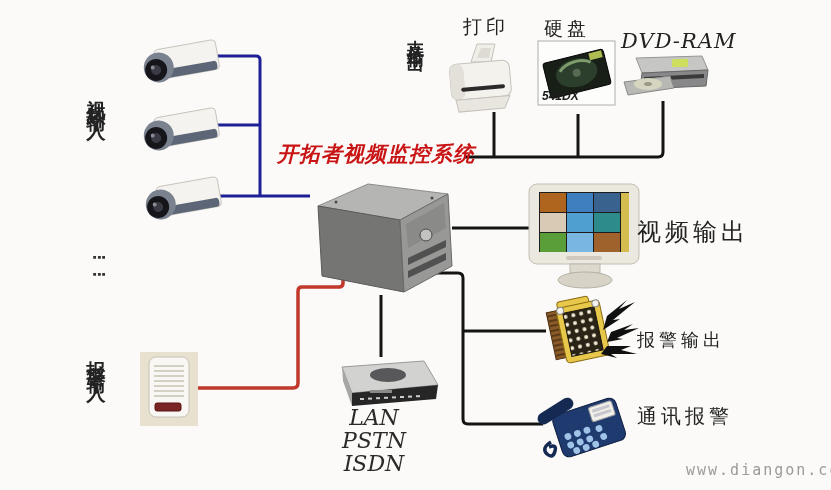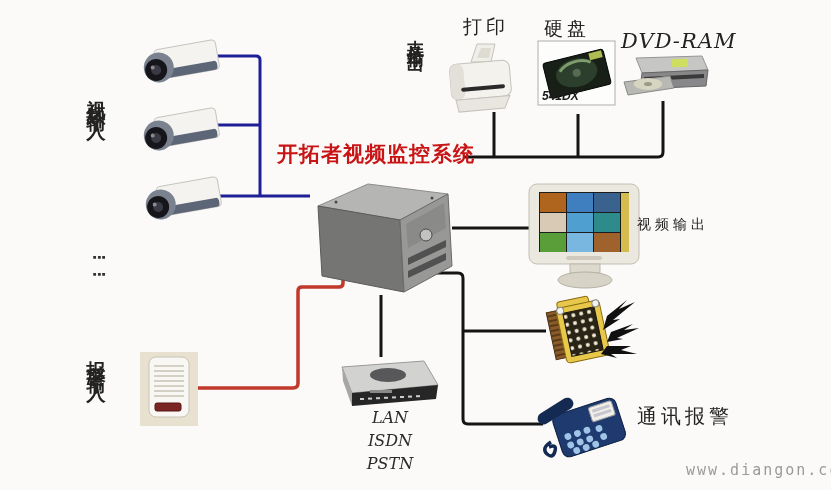--- a/index.html
+++ b/index.html
@@ -17,22 +17,22 @@
     font-weight:normal;color:#222;letter-spacing:4px;
     font-family:"DejaVu Serif","Liberation Serif",serif;
     font-size:19px;white-space:nowrap;
   }
   #sys-title{
     font-size:21px;font-weight:bold;color:#c81414;letter-spacing:1px;
     white-space:nowrap;font-family:"Liberation Sans","DejaVu Sans",sans-serif;
   }
   #network-label{
     font-family:"DejaVu Serif","Liberation Serif",serif;
-    font-style:italic;font-size:16px;color:#2b2b2b;line-height:23px;
-    text-align:center;width:76px;margin-left:16px;
+    font-style:italic;font-size:22px;color:#2b2b2b;line-height:23px;
+    text-align:center;width:76px;
   }
   #watermark{
     font-family:"DejaVu Sans Mono","Liberation Mono",monospace;
     font-size:15px;color:#9a9a9a;letter-spacing:2px;white-space:nowrap;
   }
   #ellipsis-dots{
     writing-mode:vertical-rl;font-size:15px;color:#333;font-weight:bold;
     letter-spacing:2px;line-height:14px;
   }
   svg{display:block;}
@@ -129,21 +129,21 @@
   <svg class="abs" style="left:620px;top:50px;" width="90" height="56">
     <polygon points="16,8 82,6 88,20 22,23" fill="#c6c6c4" stroke="#969694"></polygon>
     <rect x="52" y="9" width="16" height="8" fill="#cede5e" transform="rotate(-2 60 13)"></rect>
     <polygon points="22,23 88,20 86,36 20,39" fill="#88888a" stroke="#666"></polygon>
     <polygon points="24,27 84,24 84,28 24,31" fill="#3a3a3a"></polygon>
     <polygon points="4,32 50,26 54,38 8,45" fill="#b8b8b4" stroke="#8a8a88"></polygon>
     <ellipse cx="28" cy="34" rx="14" ry="6" fill="#d6d6c0"></ellipse>
     <ellipse cx="28" cy="34" rx="4" ry="2" fill="#9a9a88"></ellipse>
   </svg>
 
-  <div class="abs" id="sys-title" style="left:277px;top:140px;">开拓者视频监控系统</div>
+  <div class="abs" id="sys-title" style="left:277px;top:140px;font-style:italic;">开拓者视频监控系统</div>
 
   <svg class="abs" style="left:306px;top:178px;" width="152" height="122">
     <polygon points="12,28 62,6 142,16 94,42" fill="#b5b5b3" stroke="#8c8c8a"></polygon>
     <polygon points="12,28 94,42 98,114 16,98" fill="#757573" stroke="#5a5a58"></polygon>
     <polygon points="94,42 142,16 146,88 98,114" fill="#989896" stroke="#6a6a68"></polygon>
     <polygon points="100,46 138,25 140,50 102,70" fill="#8a8a88"></polygon>
     <circle cx="120" cy="57" r="6" fill="#c2c2c0" stroke="#4a4a48"></circle>
     <polygon points="102,80 140,62 140,69 102,87" fill="#515151"></polygon>
     <polygon points="102,93 140,75 140,82 102,100" fill="#515151"></polygon>
     <circle cx="30" cy="24" r="1.5" fill="#4a4a48"></circle>
@@ -162,21 +162,21 @@
       <rect x="68" y="31" width="26" height="19" fill="#2e8b8b"></rect>
       <rect x="14" y="51" width="26" height="19" fill="#5a9e3a"></rect>
       <rect x="41" y="51" width="26" height="19" fill="#79b7e0"></rect>
       <rect x="68" y="51" width="26" height="19" fill="#a0622d"></rect>
       <rect x="95" y="11" width="8" height="59" fill="#d4bd4e"></rect>
     </g>
     <rect x="40" y="74" width="36" height="4" rx="2" fill="#cfcabd"></rect>
     <rect x="44" y="82" width="30" height="9" fill="#ddd9cc" stroke="#bcb8ac"></rect>
     <ellipse cx="59" cy="98" rx="27" ry="8" fill="#d7d3c6" stroke="#b6b2a6"></ellipse>
   </svg>
-  <div class="abs hlabel" style="left:637px;top:216px;font-size:14px;text-align:right;">视频输出</div>
+  <div class="abs hlabel" style="left:637px;top:216px;font-size:24px;text-align:right;">视频输出</div>
 
   <svg class="abs" style="left:541px;top:294px;" width="98" height="74">
     <defs>
       <pattern id="grille-dots" width="8" height="8" patternUnits="userSpaceOnUse">
         <rect width="8" height="8" fill="#2a2416"></rect>
         <circle cx="4" cy="4" r="2" fill="#f2ead2"></circle>
       </pattern>
       <pattern id="coil-stripes" width="6" height="5" patternUnits="userSpaceOnUse">
         <rect width="6" height="5" fill="#8a5a28"></rect>
         <rect width="6" height="2" fill="#5a3a18"></rect>
@@ -189,20 +189,21 @@
       <rect x="26" y="16" width="32" height="44" fill="url(#grille-dots)" stroke="#1a140a"></rect>
       <circle cx="24" cy="13" r="3.5" fill="#f4f2ec" stroke="#888"></circle>
       <circle cx="60" cy="13" r="3.5" fill="#f4f2ec" stroke="#888"></circle>
     </g>
     <g fill="#101010">
       <polygon points="66,22 86,6 78,15 94,8 72,26 79,25 62,36"></polygon>
       <polygon points="70,38 92,30 83,36 98,34 76,44 82,45 66,48"></polygon>
       <polygon points="66,52 90,52 80,56 96,60 70,60 76,64 60,60"></polygon>
     </g>
   </svg>
+  <div class="abs hlabel" style="left:637px;top:328px;font-size:18px;">报警输出</div>
 
   <svg class="abs" style="left:535px;top:384px;" width="104" height="80">
     <g transform="rotate(-18 52 40)">
       <rect x="20" y="22" width="66" height="44" rx="7" fill="#1e3a6e" stroke="#0e1e3e"></rect>
       <rect x="58" y="25" width="24" height="15" rx="2" fill="#f0efe8" stroke="#9a98a0"></rect>
       <rect x="61" y="28" width="18" height="3" fill="#c8c6ce"></rect>
       <rect x="61" y="33" width="18" height="3" fill="#c8c6ce"></rect>
       <g fill="#9fc4e8">
         <circle cx="30" cy="46" r="3.4"></circle>
           <circle cx="40" cy="46" r="3.4"></circle>
@@ -249,19 +250,19 @@
         <rect x="58" y="43.8" width="4" height="2"></rect>
       <rect x="66" y="43.4" width="4" height="2"></rect>
         <rect x="74" y="43" width="4" height="2"></rect>
       <rect x="82" y="42.6" width="4" height="2"></rect>
         <rect x="90" y="42.2" width="4" height="2"></rect>
       <rect x="44" y="37" width="22" height="3" fill="#8a8a88"></rect>
     </g>
   </svg>
   <div class="abs" id="network-label" style="left:336px;top:406px;">
     <div>LAN</div>
+    <div>PSTN</div>
     <div>ISDN</div>
-    <div>PSTN</div>
   </div>
 
   <div class="abs" id="watermark" style="left:686px;top:461px;">www.diangon.com</div>
 
 </div>
 
 </body></html>

